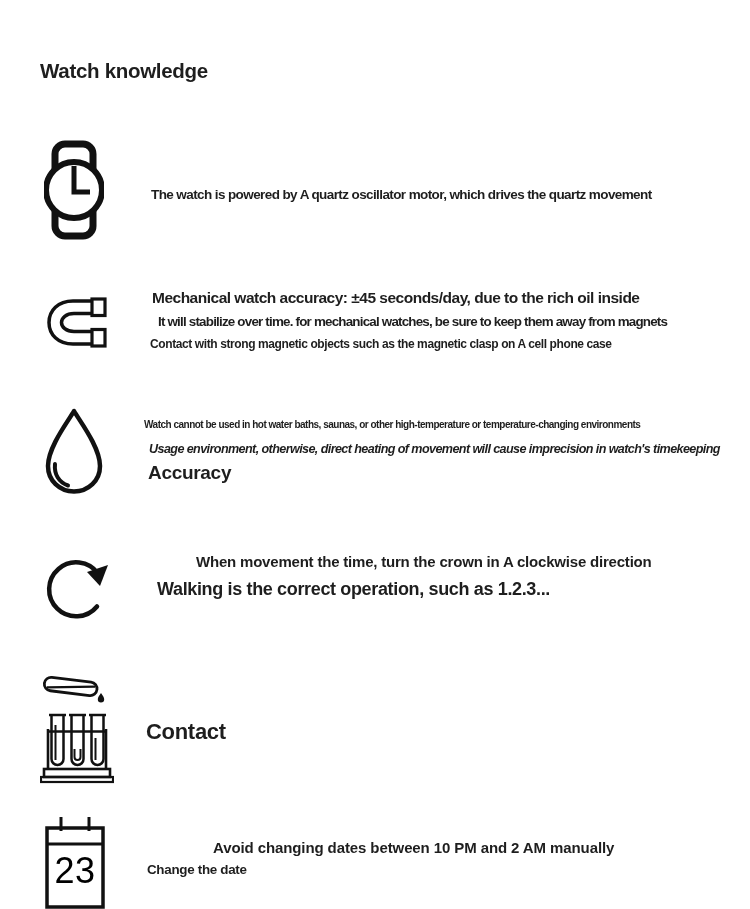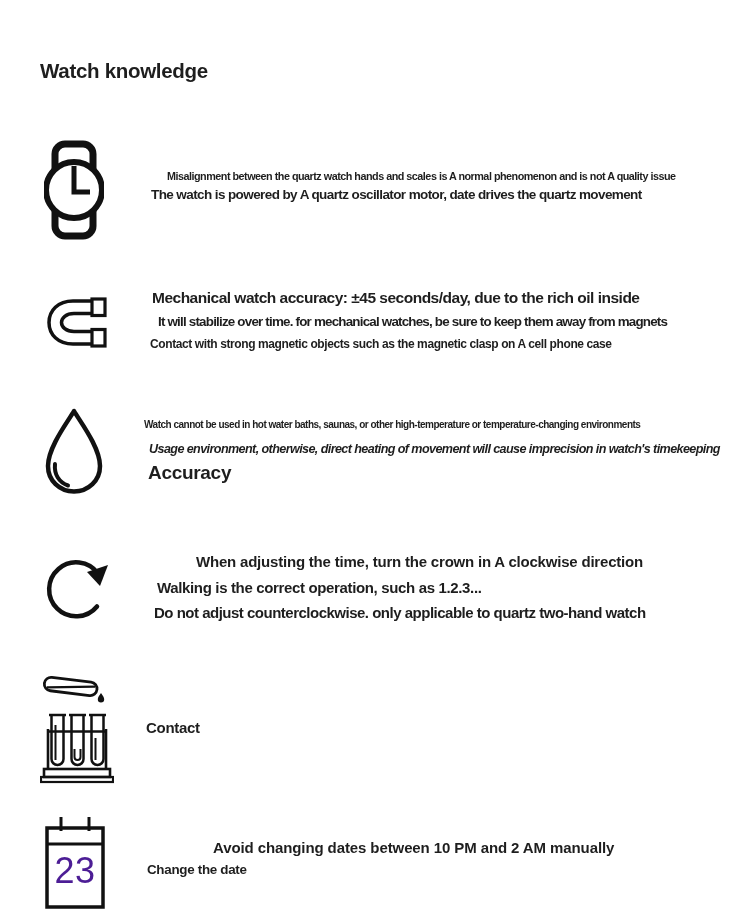--- a/index.html
+++ b/index.html
@@ -12,54 +12,53 @@
   .title    { left:40px;  top:35px;  font-size:20.5px; letter-spacing:-0.3px; }
   .s1l1 { left:167px; top:146px; font-size:10.8px; letter-spacing:-0.5px; }
   .s1l2 { left:151px; top:163px; font-size:13.5px; letter-spacing:-0.6px; }
   .s2l1 { left:152px; top:265px; font-size:15.5px; letter-spacing:-0.5px; }
   .s2l2 { left:158px; top:290px; font-size:13.4px; letter-spacing:-0.8px; }
   .s2l3 { left:150px; top:313px; font-size:12px;   letter-spacing:-0.4px; }
   .s3l1 { left:144px; top:395px; font-size:10px; letter-spacing:-0.5px; }
   .s3l2 { left:149px; top:418px; font-size:12.6px; letter-spacing:-0.6px;font-style:italic; }
   .s3l3 { left:148px; top:438px; font-size:19px; letter-spacing:-0.3px; }
   .s4l1 { left:196px; top:529px; font-size:15px;   letter-spacing:-0.2px; }
-  .s4l2 { left:157px; top:555px; font-size:15px;   letter-spacing:-0.35px; }
+  .s4l2 { left:157px; top:555px; font-size:18px;   letter-spacing:-0.35px; }
   .s4l3 { left:154px; top:580px; font-size:15px;   letter-spacing:-0.5px; }
   .s5l1 { left:156px; top:678px; font-size:12.6px; letter-spacing:-0.6px; }
-  .s5l2 { left:146px; top:695px; font-size:15px; letter-spacing:-0.3px; }
+  .s5l2 { left:146px; top:695px; font-size:22px; letter-spacing:-0.3px; }
   .s6l1 { left:213px; top:815px; font-size:15px;   letter-spacing:-0.1px; }
   .s6l2 { left:147px; top:838px; font-size:13.4px; letter-spacing:-0.3px;text-align:center; }
   .icon { position:absolute; }
   .ic-watch    { left:44px; top:116px; }
   .ic-magnet   { left:45px; top:272px; }
   .ic-drop     { left:42px; top:384px; }
   .ic-rotate   { left:44px; top:531px; }
   .ic-tubes    { left:40px; top:648px; }
   .ic-calendar { left:44px; top:792px; }
   .calendar-day {
     position:absolute; left:54px; top:826px; width:42px; text-align:center;
-    font-size:36px; font-weight:400; color:#4c1d95; letter-spacing:0.5px;
+    font-size:36px; font-weight:400; color:#000000; letter-spacing:0.5px;
   }
 </style>
 </head>
 <body>
 
 <div class="page">
 
   <div class="line title">Watch knowledge</div>
 
   <div class="icon ic-watch">
     <svg width="60" height="100" viewBox="0 0 60 100">
       <rect x="11" y="4" width="38" height="92" rx="10" fill="none" stroke="#111" stroke-width="7"></rect>
       <circle cx="30" cy="50" r="28" fill="#ffffff" stroke="#111" stroke-width="6"></circle>
       <path d="M30 26 L30 52 L46 52" fill="none" stroke="#111" stroke-width="5"></path>
     </svg>
   </div>
-  <div class="line s1l1">Misalignment between the quartz watch hands and scales is A normal phenomenon and is not A quality issue</div>
-  <div class="line s1l2">The watch is powered by A quartz oscillator motor, date drives the quartz movement</div>
+  <div class="line s1l2">The watch is powered by A quartz oscillator motor, which drives the quartz movement</div>
 
   <div class="icon ic-magnet">
     <svg width="62" height="53" viewBox="0 0 62 53">
       <path d="M59 5 H28 C13 5 4 14.5 4 26.5 C4 38.5 13 48 28 48 H59" fill="none" stroke="#111" stroke-width="3.5"></path>
       <path d="M59 17.5 H29 C21 17.5 16.5 22 16.5 26.5 C16.5 31 21 35.5 29 35.5 H59" fill="none" stroke="#111" stroke-width="3.5"></path>
       <rect x="47" y="3" width="13" height="16.5" fill="#fff" stroke="#111" stroke-width="3.2"></rect>
       <rect x="47" y="33.5" width="13" height="16.5" fill="#fff" stroke="#111" stroke-width="3.2"></rect>
     </svg>
   </div>
   <div class="line s2l1">Mechanical watch accuracy: ±45 seconds/day, due to the rich oil inside</div>
@@ -75,23 +74,22 @@
   <div class="line s3l1">Watch cannot be used in hot water baths, saunas, or other high-temperature or temperature-changing environments</div>
   <div class="line s3l2">Usage environment, otherwise, direct heating of movement will cause imprecision in watch's timekeeping</div>
   <div class="line s3l3">Accuracy</div>
 
   <div class="icon ic-rotate">
     <svg width="66" height="66" viewBox="0 0 66 66">
       <path d="M54 18.5 A27 27 0 1 0 53 51.5" fill="none" stroke="#111" stroke-width="4.5" stroke-linecap="round"></path>
       <path d="M64 10 L43 17 L56 31 Z" fill="#111"></path>
     </svg>
   </div>
-  <div class="line s4l1">When adjusting the time, turn the crown in A clockwise direction</div>
+  <div class="line s4l1">When movement the time, turn the crown in A clockwise direction</div>
   <div class="line s4l2">Walking is the correct operation, such as 1.2.3...</div>
-  <div class="line s4l3">Do not adjust counterclockwise. only applicable to quartz two-hand watch</div>
 
   <div class="icon ic-tubes">
     <svg width="74" height="112" viewBox="0 0 74 112">
       <g transform="rotate(7 33 16)">
         <rect x="4" y="8" width="53" height="13.5" rx="6.75" fill="none" stroke="#111" stroke-width="2.8"></rect>
         <line x1="7" y1="18.5" x2="55" y2="12" stroke="#111" stroke-width="2.2"></line>
       </g>
       <path d="M61 21 c-2 3 -3.2 4.6 -3.2 6.2 a3.2 3.2 0 0 0 6.4 0 c0 -1.6 -1.2 -3.2 -3.2 -6.2 z" fill="#111"></path>
       <line x1="8" y1="57" x2="8" y2="98" stroke="#111" stroke-width="2.6"></line>
       <line x1="66" y1="57" x2="66" y2="98" stroke="#111" stroke-width="2.6"></line>

